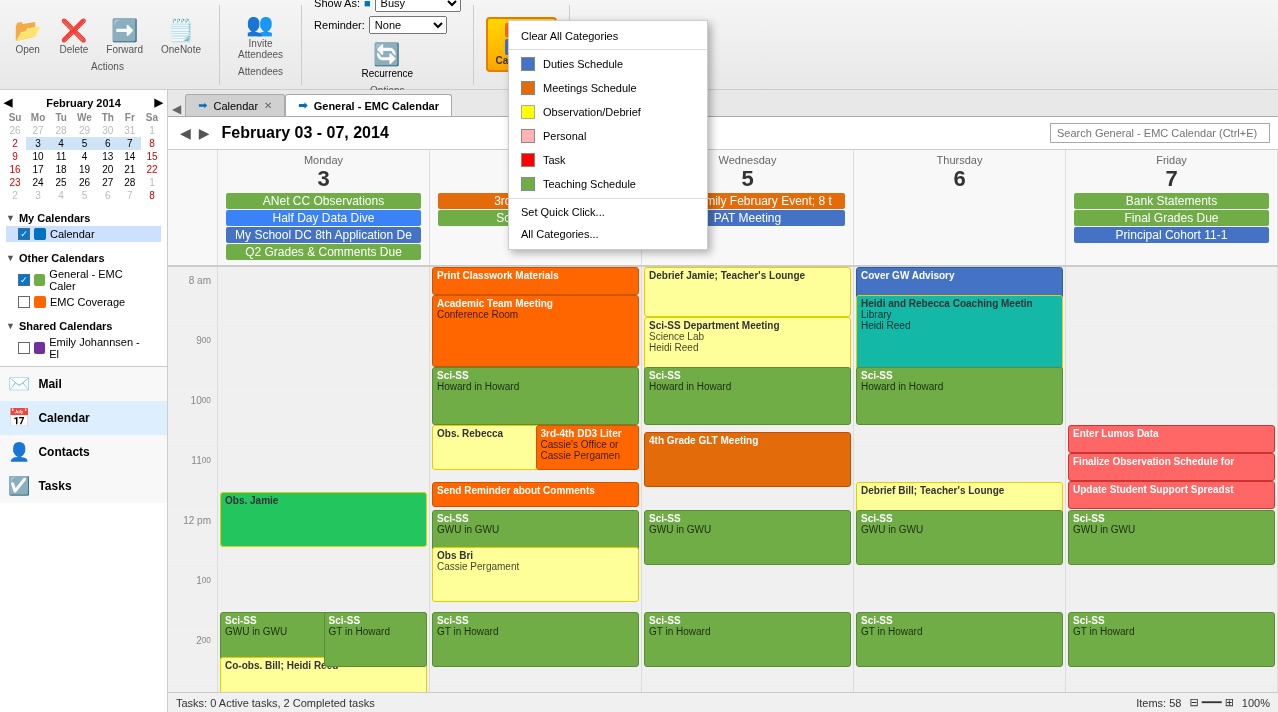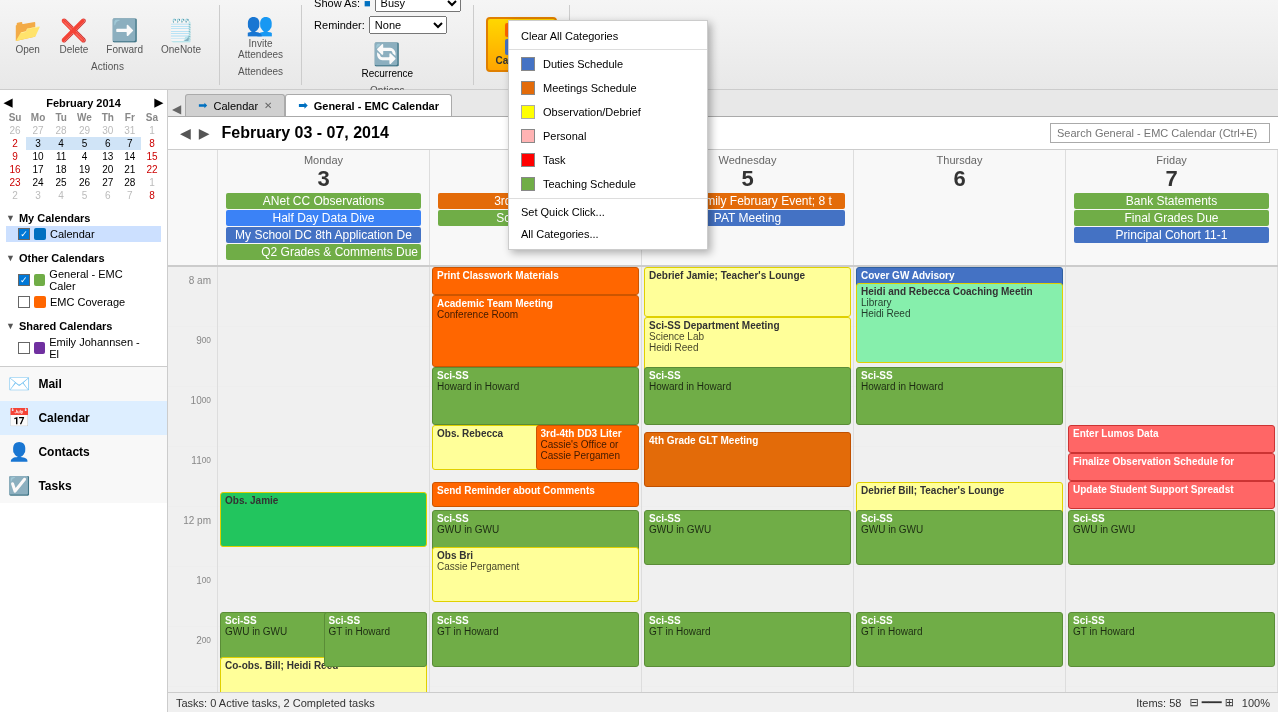--- a/index.html
+++ b/index.html
@@ -588,21 +588,21 @@
 
       <div class="day-headers">
         <div style="border-right:1px solid #ddd;"></div>
 
         <div class="day-header-cell">
           <div class="day-name">Monday</div>
           <div class="day-num">3</div>
           <div class="all-day-event" style="background:#70AD47;color:#fff;">ANet CC Observations</div>
           <div class="all-day-event" style="background:#3b82f6;color:#fff;">Half Day Data Dive</div>
           <div class="all-day-event" style="background:#4472C4;color:#fff;">My School DC 8th Application De</div>
-          <div class="all-day-event" style="background:#70AD47;color:#fff;text-align:right;">Q2 Grades &amp; Comments Due</div>
+          <div class="all-day-event" style="background:#70AD47;color:#fff;">Q2 Grades &amp; Comments Due</div>
         </div>
 
         <div class="day-header-cell">
           <div class="day-name">Tuesday</div>
           <div class="day-num">4</div>
           <div class="all-day-event" style="background:#E36B09;color:#fff;">3rd EEC Fam...</div>
           <div class="all-day-event" style="background:#70AD47;color:#fff;">Science Gue...</div>
         </div>
 
         <div class="day-header-cell">
@@ -756,21 +756,21 @@
             <div class="hour-slot"></div>
             <div class="hour-slot"></div>
             <div class="hour-slot"></div>
             <div class="hour-slot"></div>
             <div class="hour-slot"></div>
             <div class="hour-slot"></div>
 
             <div class="event" style="top:0px;height:40px;background:#4472C4;border-color:#3060a0;color:#fff;">
               <div class="event-title">Cover GW Advisory</div>
             </div>
-            <div class="event" style="top:16px;height:80px;background:#86efac;border-color:#E0D000;color:#333;">
+            <div class="event" style="top:28px;height:80px;background:#14b8a6;border-color:#E0D000;color:#333;">
               <div class="event-title">Heidi and Rebecca Coaching Meetin</div>
               <div class="event-sub">Library</div>
               <div class="event-sub">Heidi Reed</div>
             </div>
             <div class="event" style="top:100px;height:58px;background:#70AD47;border-color:#5a8c37;color:#fff;">
               <div class="event-title">Sci-SS</div>
               <div class="event-sub">Howard in Howard</div>
             </div>
             <div class="event" style="top:215px;height:48px;background:#FFFF99;border-color:#E0D000;color:#333;">
               <div class="event-title">Debrief Bill; Teacher's Lounge</div>

